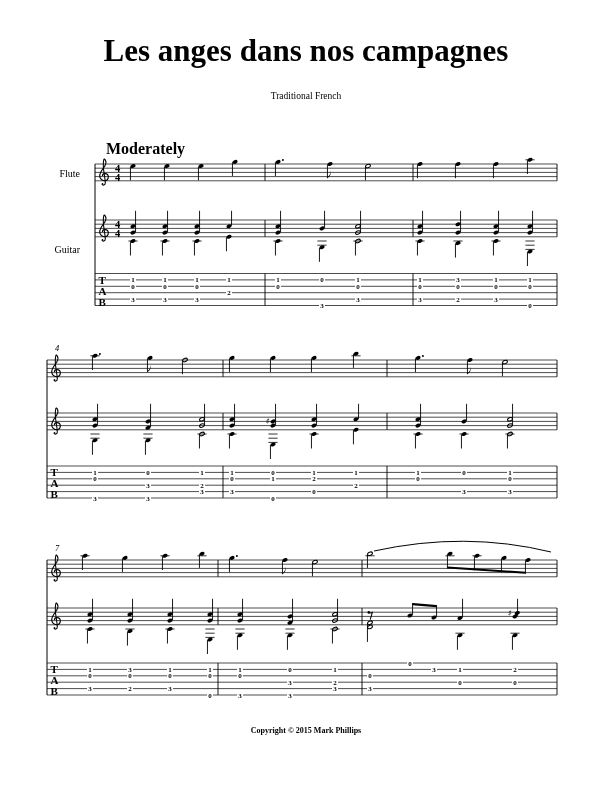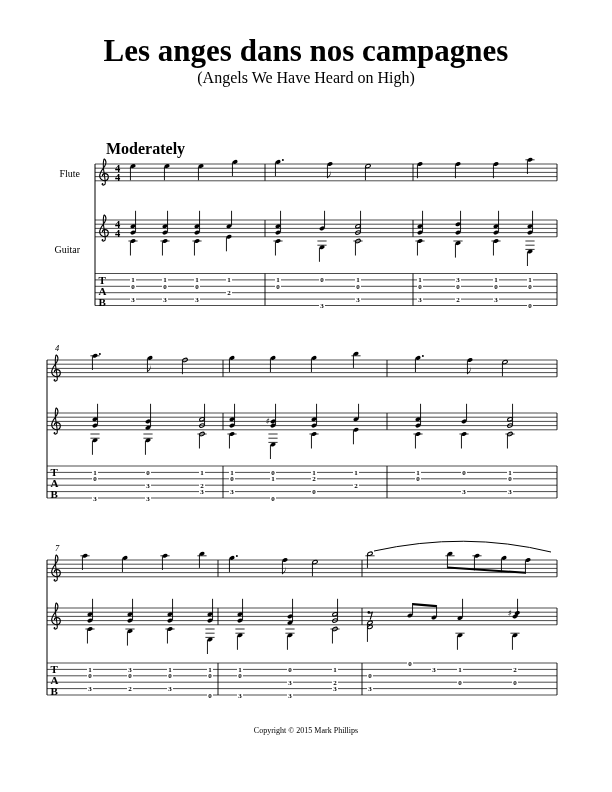--- a/index.html
+++ b/index.html
@@ -3,29 +3,29 @@
 <meta charset="utf-8">
 <style>
   html,body{margin:0;padding:0;background:#888;}
   .page{position:relative;width:612px;height:792px;background:#ffffff;outline:1px solid #cfcfcf;
         font-family:"Liberation Serif",serif;color:#000;overflow:hidden;}
   .title{position:absolute;top:33px;left:0;width:612px;text-align:center;
          font-size:31px;font-weight:bold;letter-spacing:0px;}
   .subtitle{position:absolute;top:69px;left:0;width:612px;text-align:center;font-size:16px;}
   .credit{position:absolute;top:91px;left:0;width:612px;text-align:center;font-size:9.5px;}
   .tempo{position:absolute;top:140px;left:106px;font-size:16px;font-weight:bold;}
-  .copyright{position:absolute;top:726px;left:0;width:612px;text-align:center;font-size:8px;}
+  .copyright{position:absolute;top:726px;left:0;width:612px;text-align:center;font-size:8px;font-weight:bold;}
   svg#score{position:absolute;top:0;left:0;}
 </style>
 </head>
 <body>
 
 <div class="page">
   <div class="title">Les anges dans nos campagnes</div>
-  <div class="subtitle">(Angels We Have Heard on High)</div>
+  <div class="credit">Traditional French</div>
   <div class="tempo">Moderately</div>
   <svg id="score" width="612" height="792">
       <g>
         <g>
           <line x1="95" y1="164" x2="557" y2="164" stroke="#000000" stroke-width="0.7"></line>
           <line x1="95" y1="168.2" x2="557" y2="168.2" stroke="#000000" stroke-width="0.7"></line>
           <line x1="95" y1="172.4" x2="557" y2="172.4" stroke="#000000" stroke-width="0.7"></line>
           <line x1="95" y1="176.6" x2="557" y2="176.6" stroke="#000000" stroke-width="0.7"></line>
           <line x1="95" y1="180.8" x2="557" y2="180.8" stroke="#000000" stroke-width="0.7"></line>
           <line x1="265" y1="164" x2="265" y2="180.8" stroke="#000000" stroke-width="0.9"></line>

